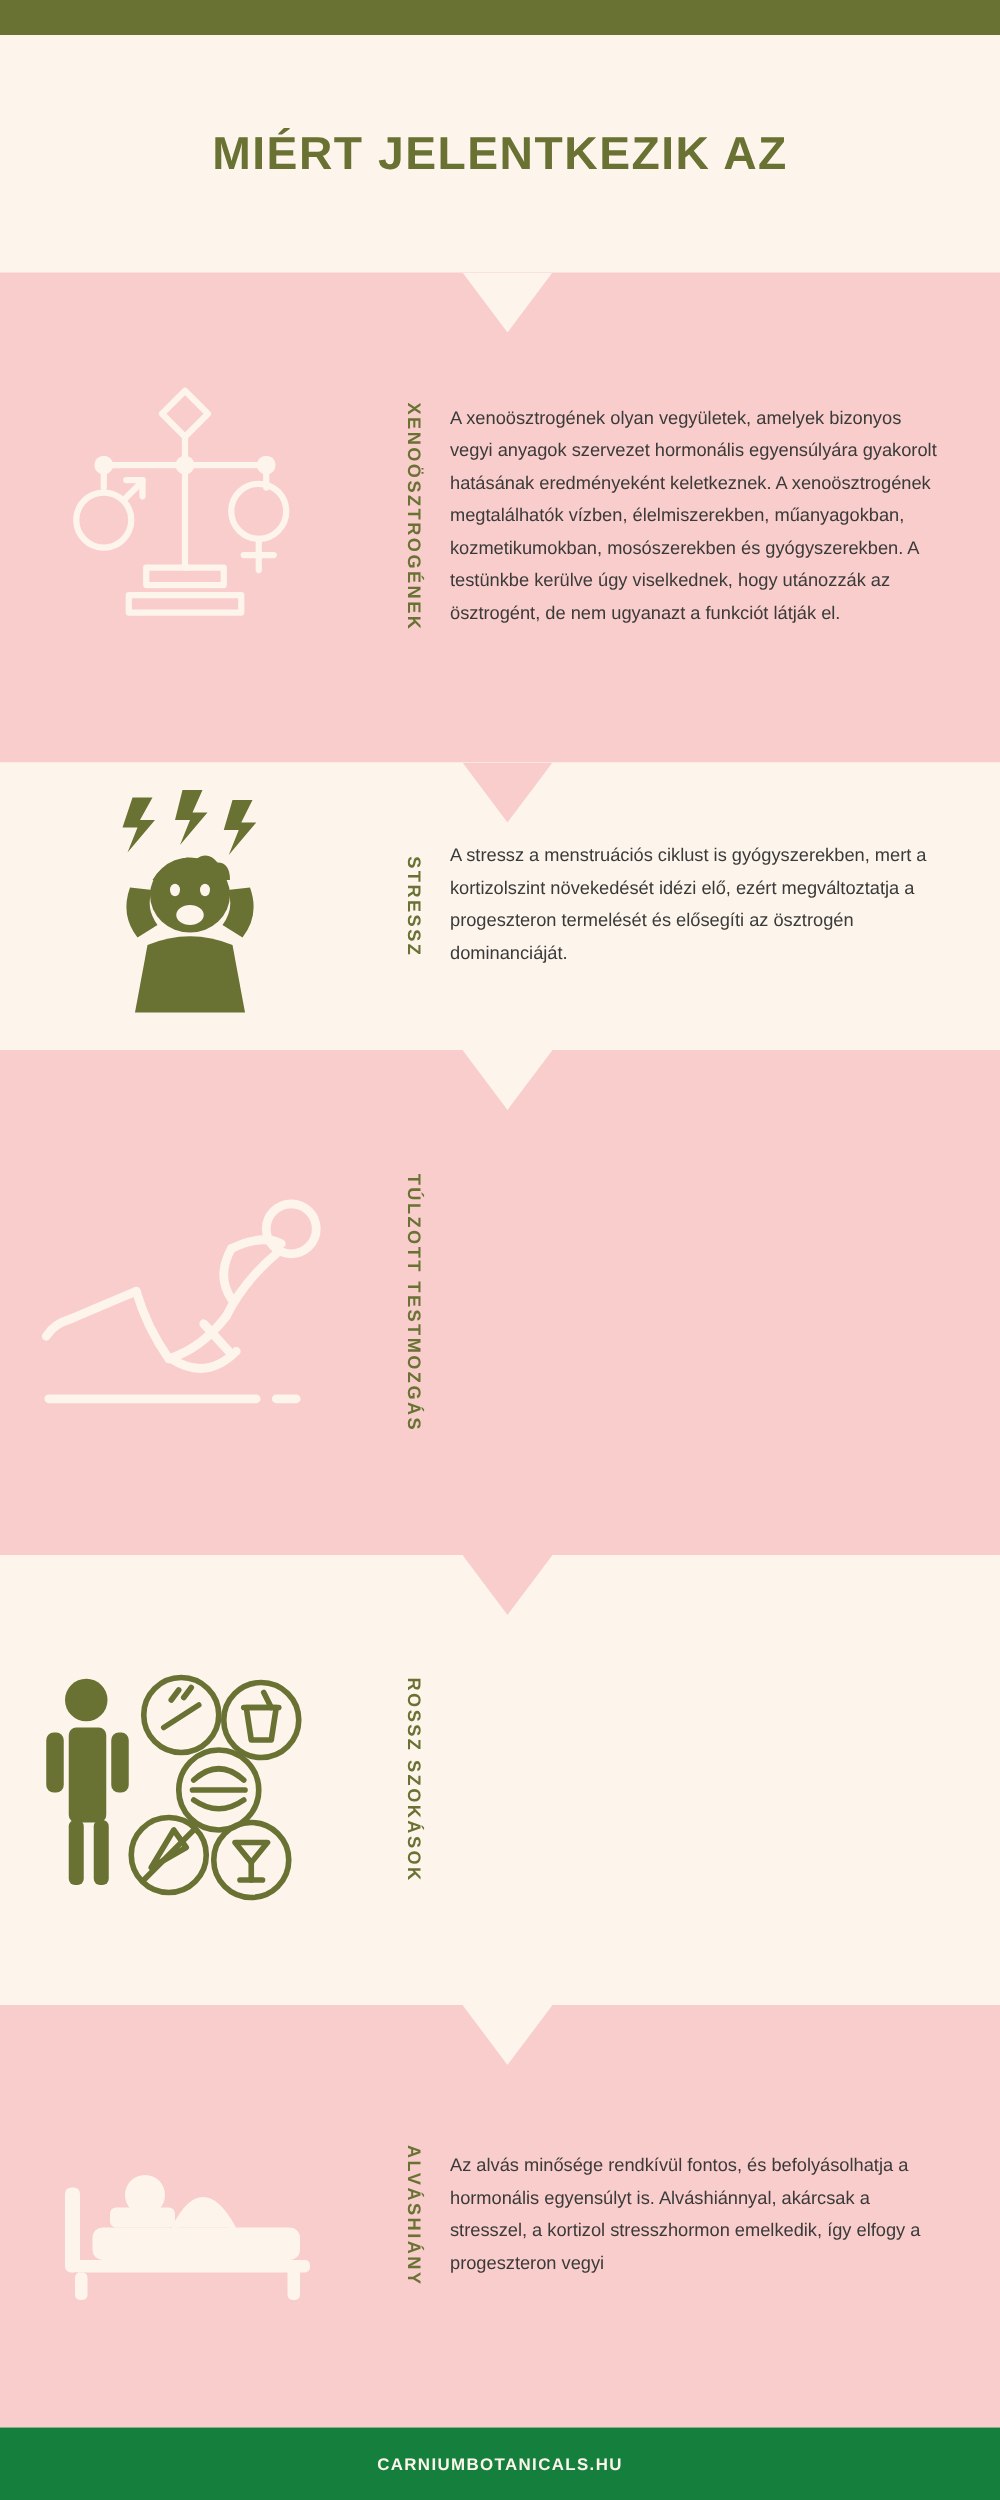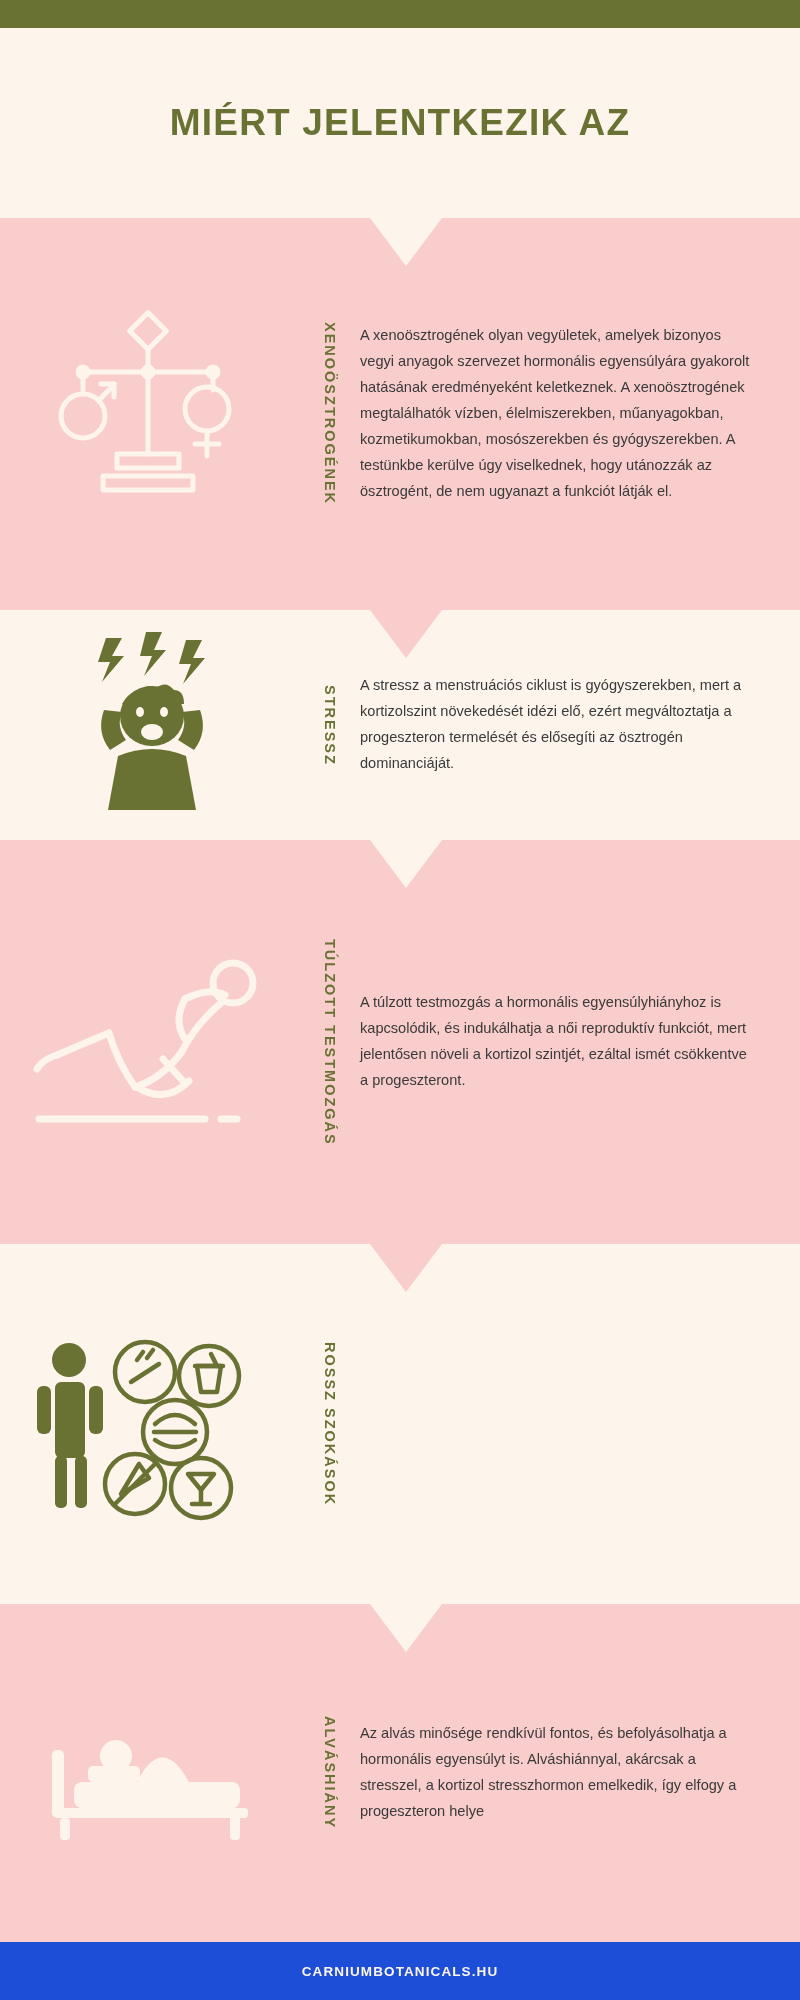--- a/index.html
+++ b/index.html
@@ -19,21 +19,21 @@
 
   
   .top-bar {
     position: absolute; top: 0; left: 0;
     width: 800px; height: 28px;
     background: #697233;
   }
   .footer-bar {
     position: absolute; bottom: 0; left: 0;
     width: 800px; height: 58px;
-    background: #1d4ed8;
+    background: #15803d;
     display: flex; align-items: center; justify-content: center;
   }
   .footer-text {
     color: #FDF5EC;
     font-size: 13.5px;
     font-weight: bold;
     letter-spacing: 1.1px;
   }
 
   
@@ -243,23 +243,20 @@
             <path d="M138 112 l20 22"></path>
 
             <line x1="14" y1="172" x2="180" y2="172"></line>
             <line x1="196" y1="172" x2="212" y2="172"></line>
           </g>
         </svg>
       </div>
       <div class="label-col">
         <span class="vert-label">TÚLZOTT TESTMOZGÁS</span>
       </div>
-      <div class="text-col">
-        <p class="body-text">A túlzott testmozgás a hormonális egyensúlyhiányhoz is kapcsolódik, és indukálhatja a női reproduktív funkciót, mert jelentősen növeli a kortizol szintjét, ezáltal ismét csökkentve a progeszteront.</p>
-      </div>
     </div>
   </div>
 
   <div class="block cream" style="top:1244px; height:360px;">
     <div class="band"></div>
     <div class="notch pink-notch" style="left:370px;"></div>
     <div class="block-inner">
       <div class="icon-col">
         <svg width="250" height="200" viewBox="0 0 250 200">
           <g fill="#697233">
@@ -330,21 +327,21 @@
           </g>
           <g fill="none" stroke="#FDF5EC" stroke-width="5" stroke-linecap="round" stroke-linejoin="round">
             <path d="M110 84 q22 -44 46 0"></path>
           </g>
         </svg>
       </div>
       <div class="label-col">
         <span class="vert-label">ALVÁSHIÁNY</span>
       </div>
       <div class="text-col">
-        <p class="body-text">Az alvás minősége rendkívül fontos, és befolyásolhatja a hormonális egyensúlyt is. Alváshiánnyal, akárcsak a stresszel, a kortizol stresszhormon emelkedik, így elfogy a progeszteron helye</p>
+        <p class="body-text">Az alvás minősége rendkívül fontos, és befolyásolhatja a hormonális egyensúlyt is. Alváshiánnyal, akárcsak a stresszel, a kortizol stresszhormon emelkedik, így elfogy a progeszteron vegyi</p>
       </div>
     </div>
   </div>
 
   <div class="footer-bar">
     <span class="footer-text">CARNIUMBOTANICALS.HU</span>
   </div>
 
 </div>
 

